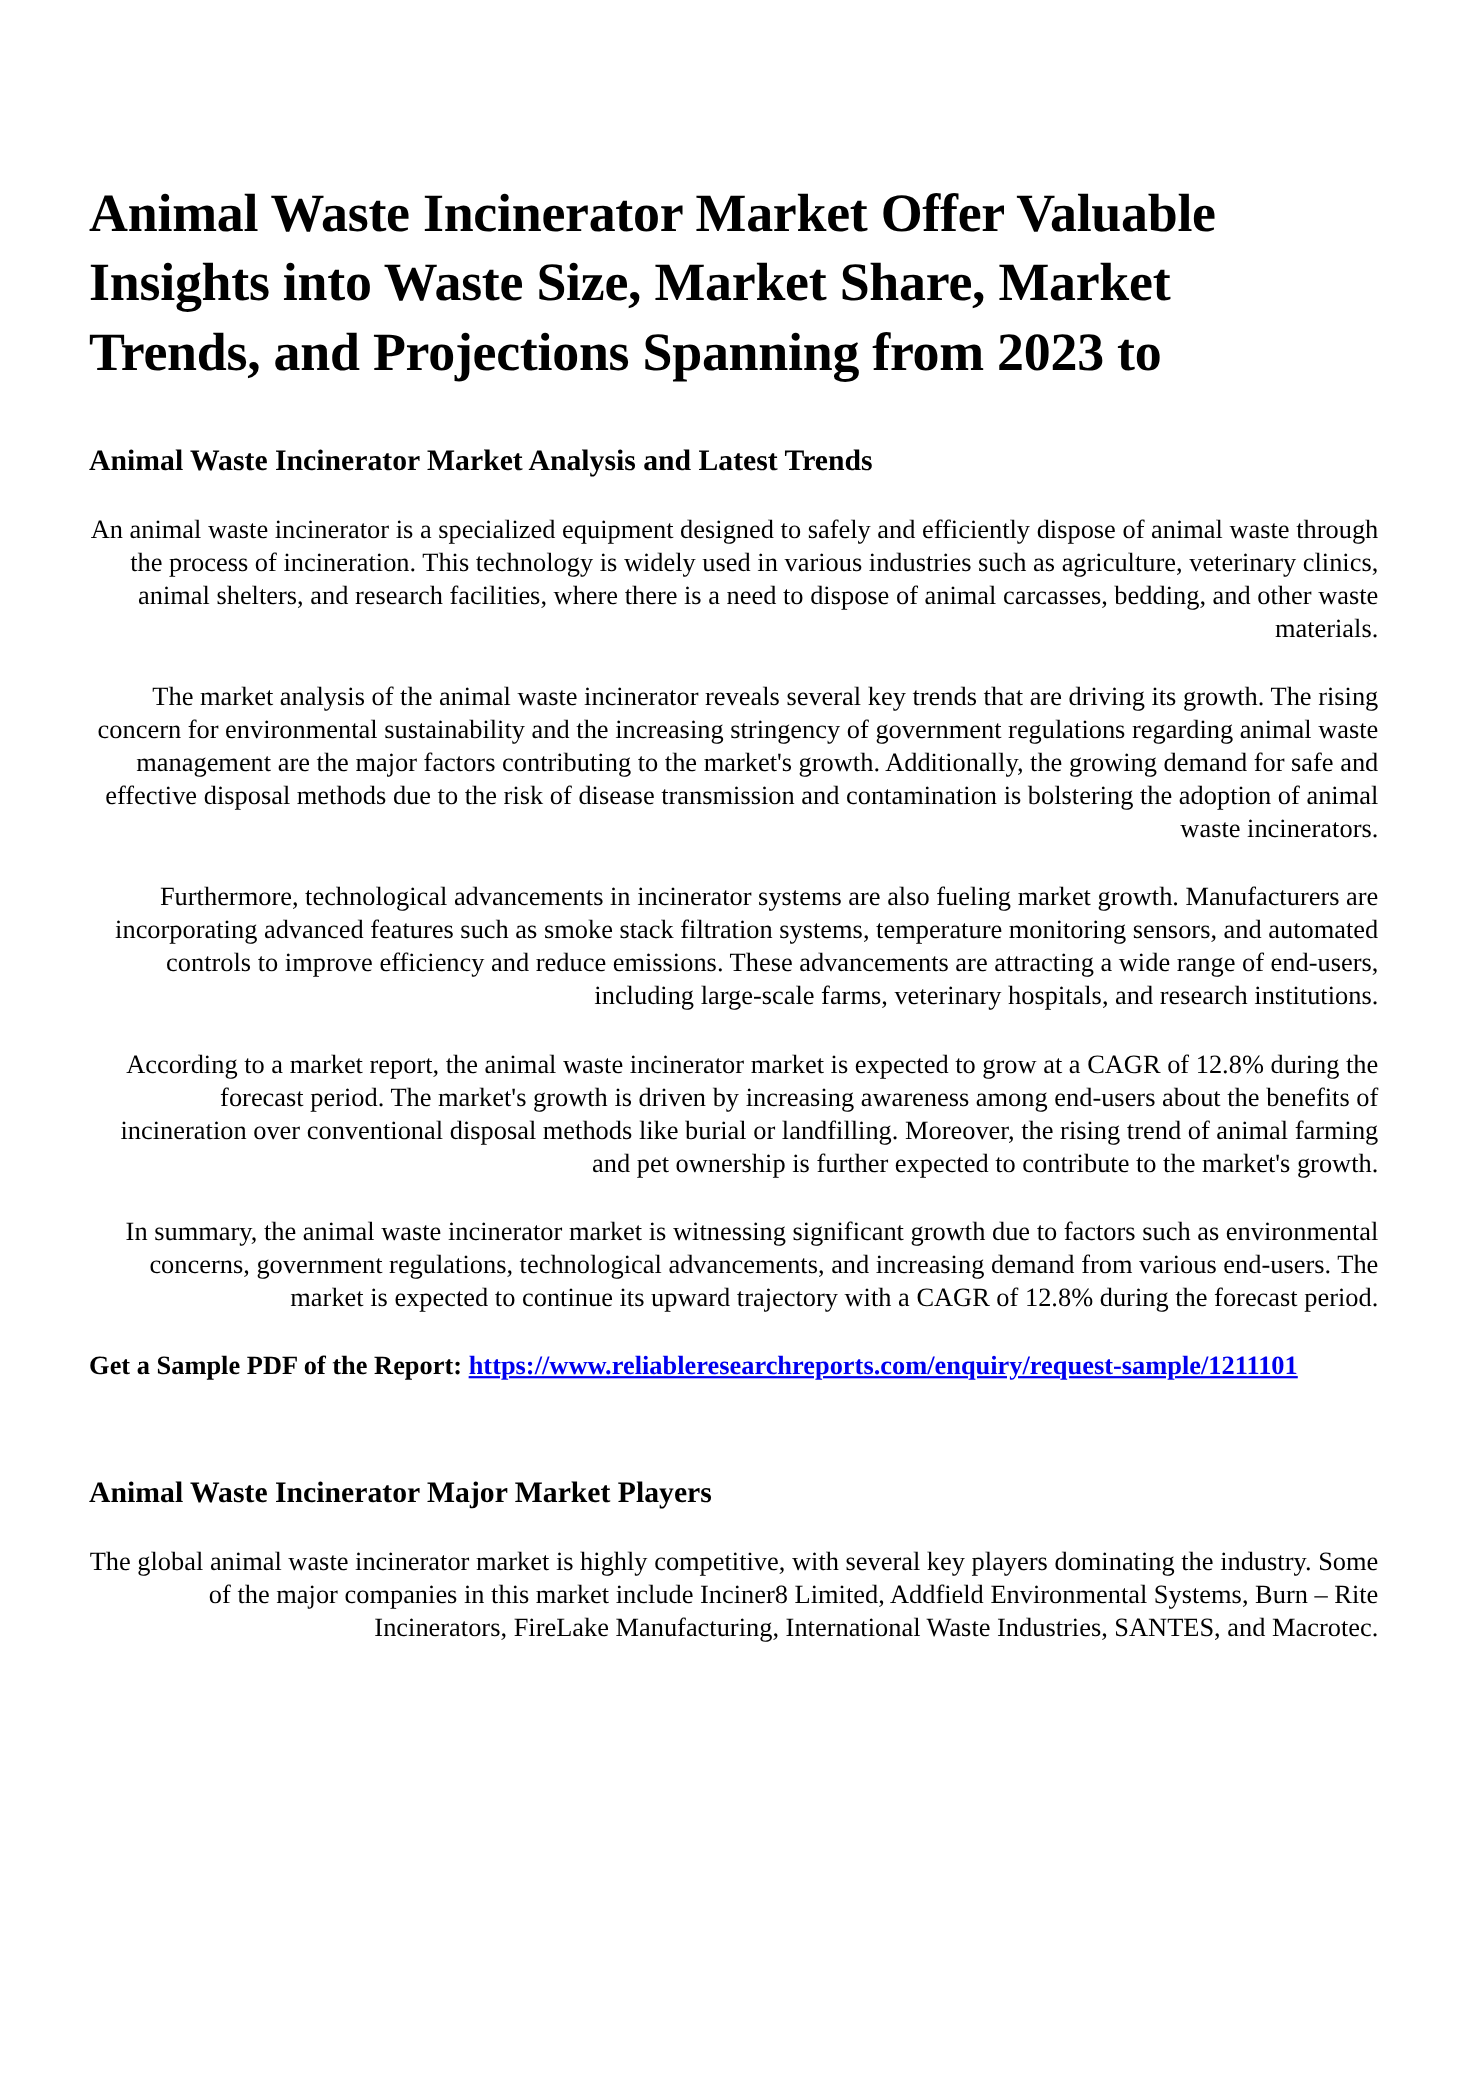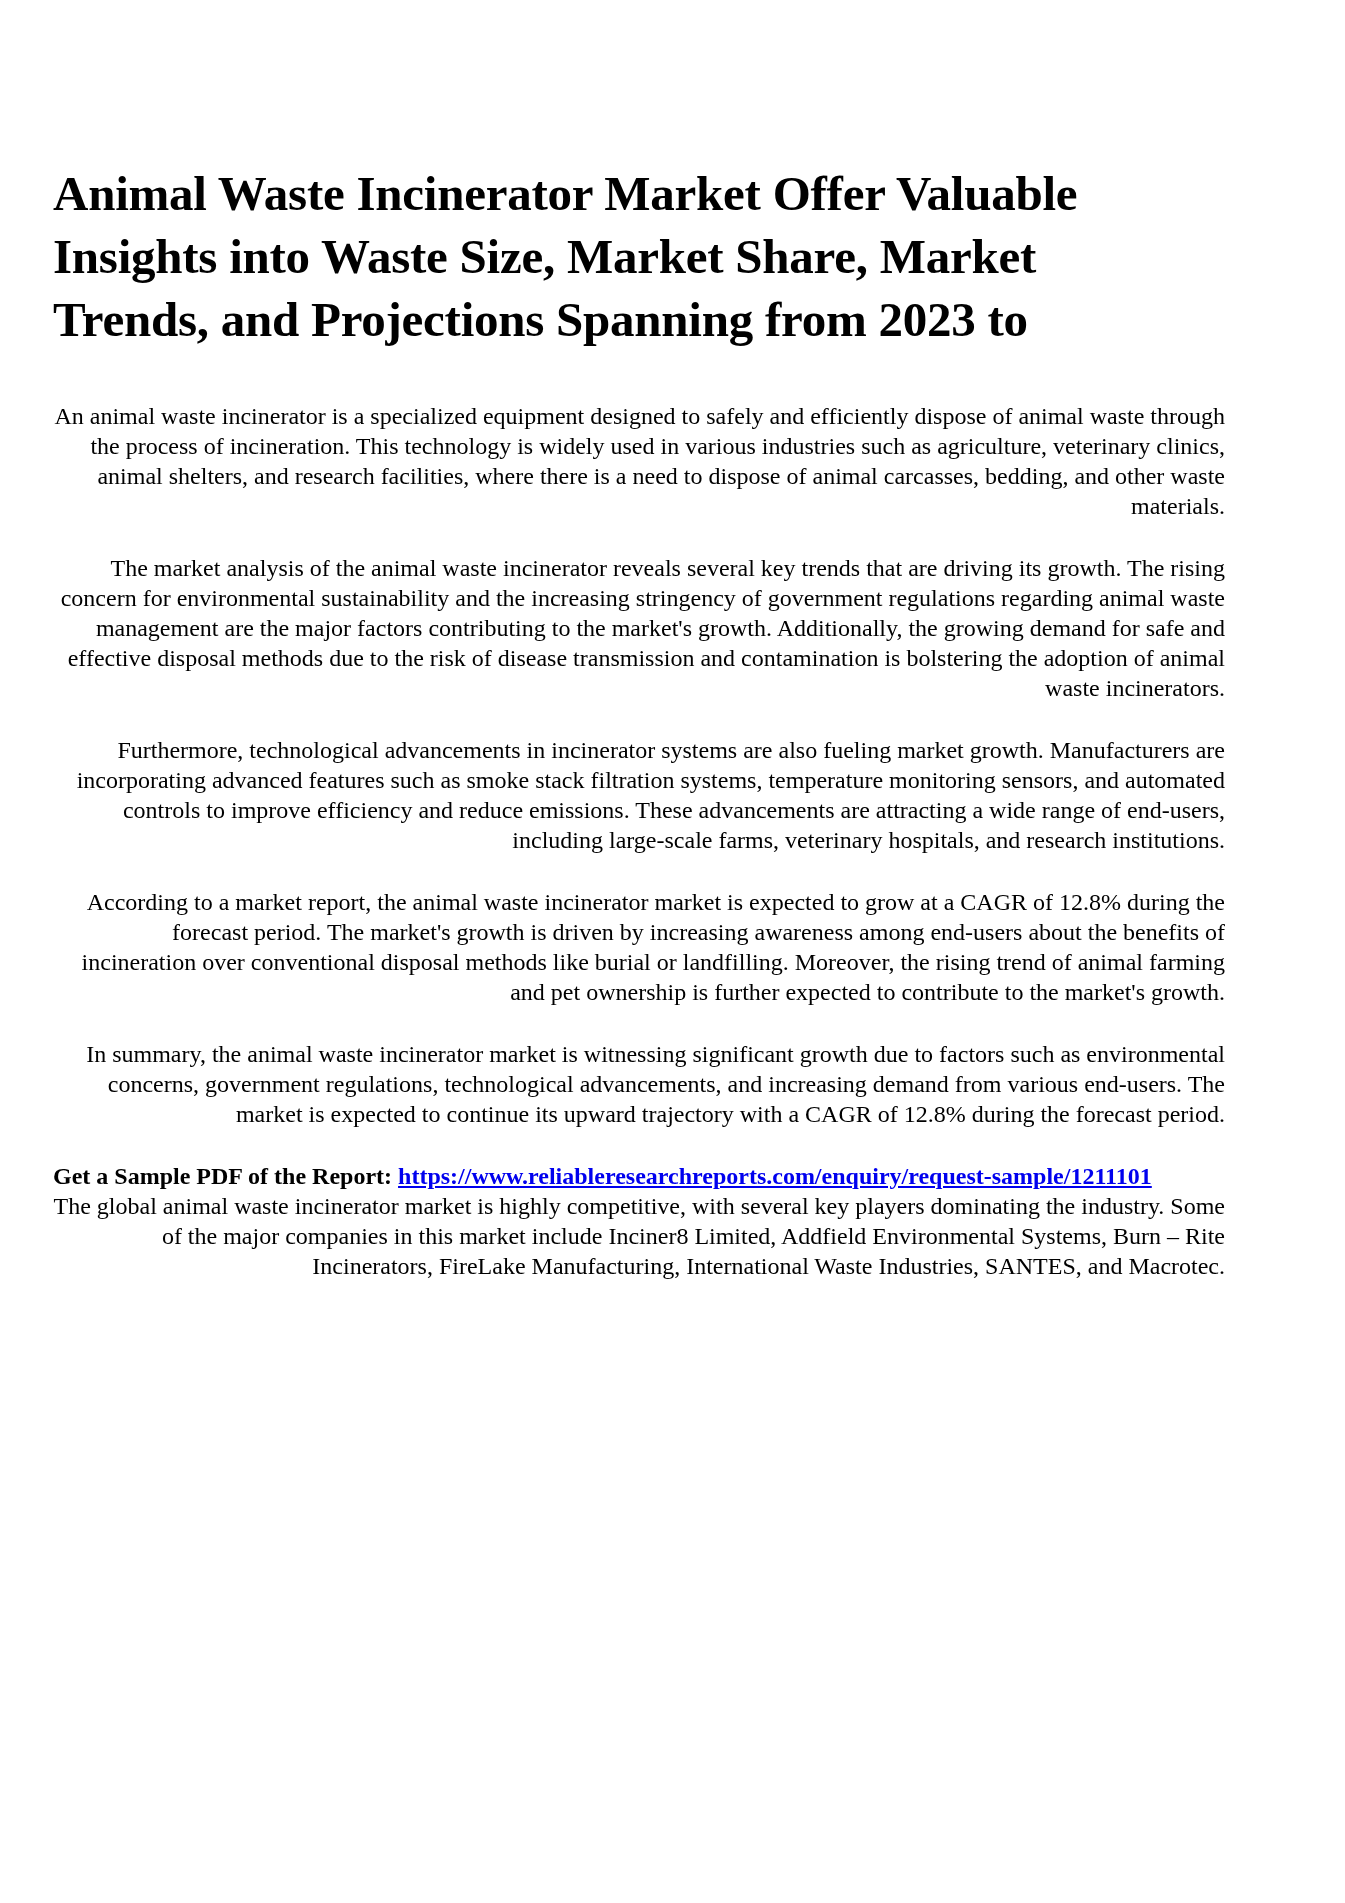--- a/index.html
+++ b/index.html
@@ -11,21 +11,21 @@
     width: 1345px;
     height: 1903px;
     font-family: "Liberation Serif", "DejaVu Serif", serif;
     color: #000000;
     overflow: hidden;
   }
   .page {
     box-sizing: border-box;
     width: 1345px;
     height: 1903px;
-    padding: 162px 81px 0 53px;
+    padding: 162px 81px 0 81px;
     background: var(--page-bg, #ffffff);
   }
   .content {
     width: 1172px;
   }
   .doc-title {
     margin: 0 0 50px 0;
     font-size: 49px;
     font-weight: bold;
     line-height: 63px;
@@ -68,26 +68,28 @@
 
 <div class="page">
   <div class="content">
 
     <h1 class="doc-title">
       <div class="title-line">Animal Waste Incinerator Market Offer Valuable</div>
       <div class="title-line">Insights into Waste Size, Market Share, Market</div>
       <div class="title-line">Trends, and Projections Spanning from 2023 to</div>
     </h1>
 
+    <h2 class="section-heading">Animal Waste Incinerator Market Analysis and Latest Trends</h2>
 
     <p class="body-paragraph">An animal waste incinerator is a specialized equipment designed to safely and efficiently dispose of animal waste through the process of incineration. This technology is widely used in various industries such as agriculture, veterinary clinics, animal shelters, and research facilities, where there is a need to dispose of animal carcasses, bedding, and other waste materials.</p>
     <p class="body-paragraph">The market analysis of the animal waste incinerator reveals several key trends that are driving its growth. The rising concern for environmental sustainability and the increasing stringency of government regulations regarding animal waste management are the major factors contributing to the market's growth. Additionally, the growing demand for safe and effective disposal methods due to the risk of disease transmission and contamination is bolstering the adoption of animal waste incinerators.</p>
     <p class="body-paragraph">Furthermore, technological advancements in incinerator systems are also fueling market growth. Manufacturers are incorporating advanced features such as smoke stack filtration systems, temperature monitoring sensors, and automated controls to improve efficiency and reduce emissions. These advancements are attracting a wide range of end-users, including large-scale farms, veterinary hospitals, and research institutions.</p>
     <p class="body-paragraph">According to a market report, the animal waste incinerator market is expected to grow at a CAGR of 12.8% during the forecast period. The market's growth is driven by increasing awareness among end-users about the benefits of incineration over conventional disposal methods like burial or landfilling. Moreover, the rising trend of animal farming and pet ownership is further expected to contribute to the market's growth.</p>
     <p class="body-paragraph">In summary, the animal waste incinerator market is witnessing significant growth due to factors such as environmental concerns, government regulations, technological advancements, and increasing demand from various end-users. The market is expected to continue its upward trajectory with a CAGR of 12.8% during the forecast period.</p>
 
     <p class="sample-line"><span>Get a Sample PDF of the Report: </span><a class="report-link" href="#">https://www.reliableresearchreports.com/enquiry/request-sample/1211101</a></p>
 
+    <h2 class="section-heading players-heading">Animal Waste Incinerator Major Market Players</h2>
 
     <p class="body-paragraph">The global animal waste incinerator market is highly competitive, with several key players dominating the industry. Some of the major companies in this market include Inciner8 Limited, Addfield Environmental Systems, Burn – Rite Incinerators, FireLake Manufacturing, International Waste Industries, SANTES, and Macrotec.</p>
 
   </div>
 </div>
 
 </body></html>

